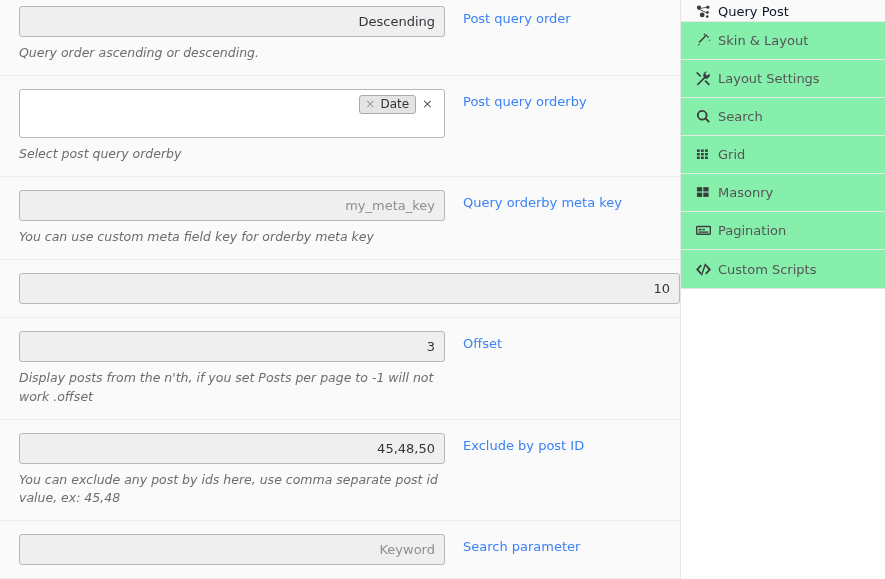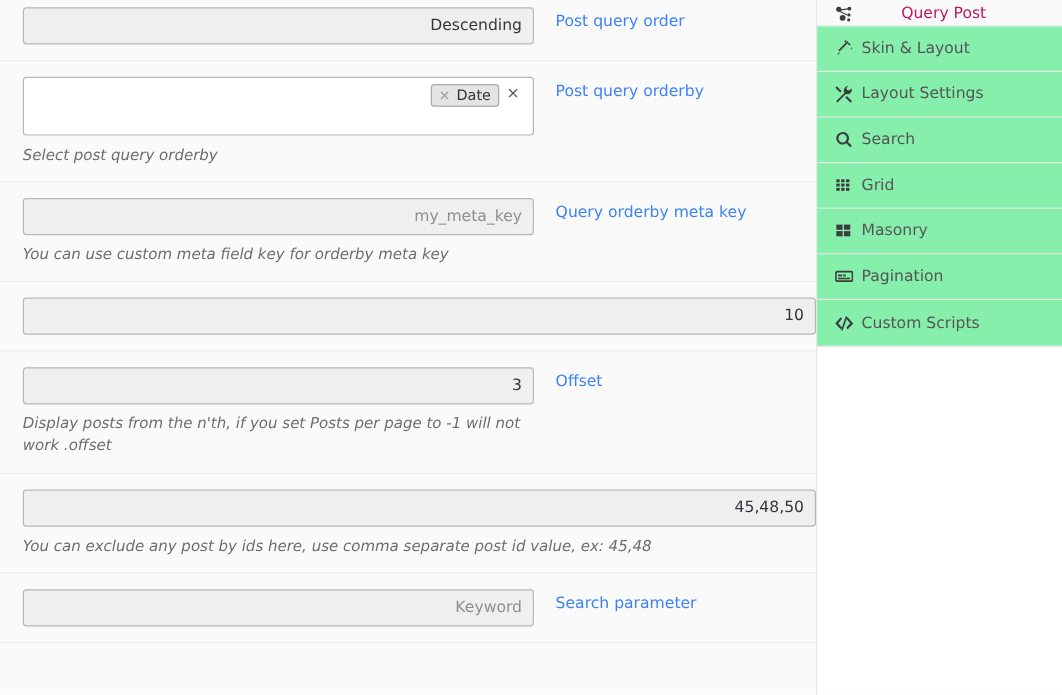--- a/index.html
+++ b/index.html
@@ -50,22 +50,21 @@
     border-bottom: 1px solid #e8e8e8;
     color: #555;
     font-size: 13px;
     cursor: pointer;
     background: #86efac;
     white-space: nowrap;
   }
   .sidebar-item:last-child { border-bottom: none; }
   .sidebar-item.active {
     background: #fafafa;
-    color: #be185d;
-    gap: 33px;
+    color: #0f172a;
   }
   .sidebar-item .si-icon {
     display: inline-flex;
     align-items: center;
     justify-content: center;
     width: 16px;
     height: 16px;
     margin-right: 7px;
     margin-left: 0;
     color: #3c3c3c;
@@ -313,20 +312,21 @@
       </div>
   </div>
 
   <div class="content">
       <div class="field-row" style="padding-top: 6px; border-top: none;">
         <div class="field-label">Post query order</div>
         <div class="field-control">
           <div class="select-like">
             <span>Descending</span>
           </div>
+          <div class="field-desc">.Query order ascending or descending</div>
         </div>
       </div>
       <div class="field-row">
         <div class="field-label">Post query orderby</div>
         <div class="field-control">
           <div class="multi-box">
             <span class="multi-clear">×</span>
             <span class="token">
               <span class="token-label">Date</span>
               <span class="token-remove">×</span>
@@ -348,20 +348,21 @@
         </div>
       </div>
       <div class="field-row">
         <div class="field-label">Offset</div>
         <div class="field-control">
           <input type="text" class="txt-input" value="3" placeholder="" style="">
           <div class="field-desc">Display posts from the n'th, if you set Posts per page to -1 will not work .offset</div>
         </div>
       </div>
       <div class="field-row">
+        <div class="field-label">Exclude by post ID</div>
         <div class="field-control">
           <input type="text" class="txt-input" value="45,48,50" placeholder="" style="">
           <div class="field-desc">You can exclude any post by ids here, use comma separate post id value, ex: 45,48</div>
         </div>
       </div>
       <div class="field-row">
         <div class="field-label">Search parameter</div>
         <div class="field-control">
           <input type="text" class="txt-input" placeholder="Keyword" value="" style="">
         </div>

